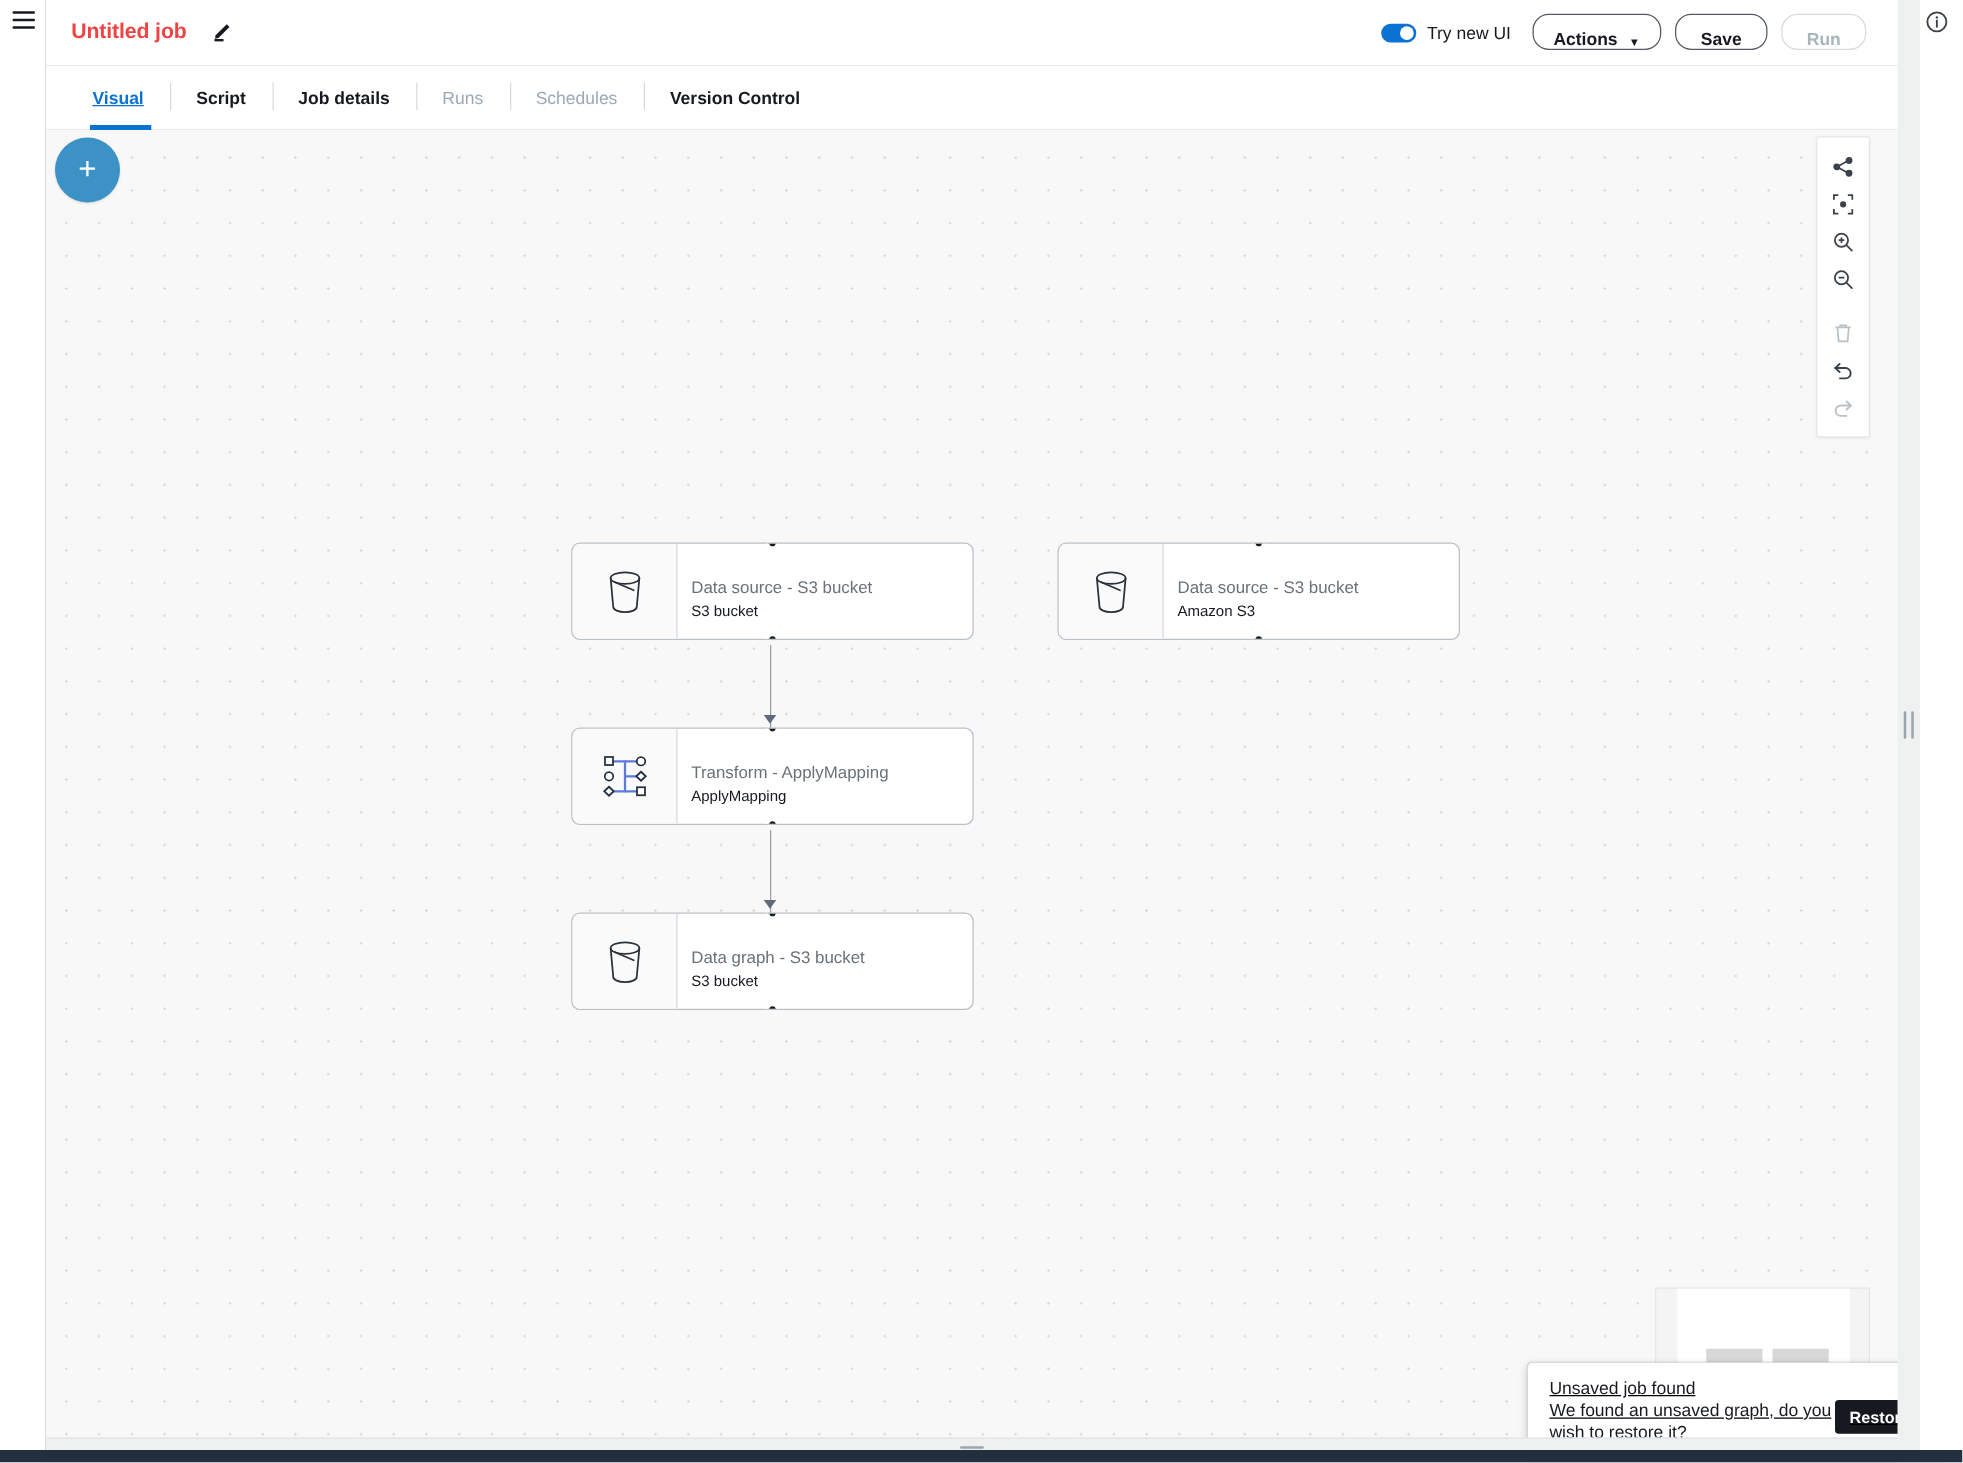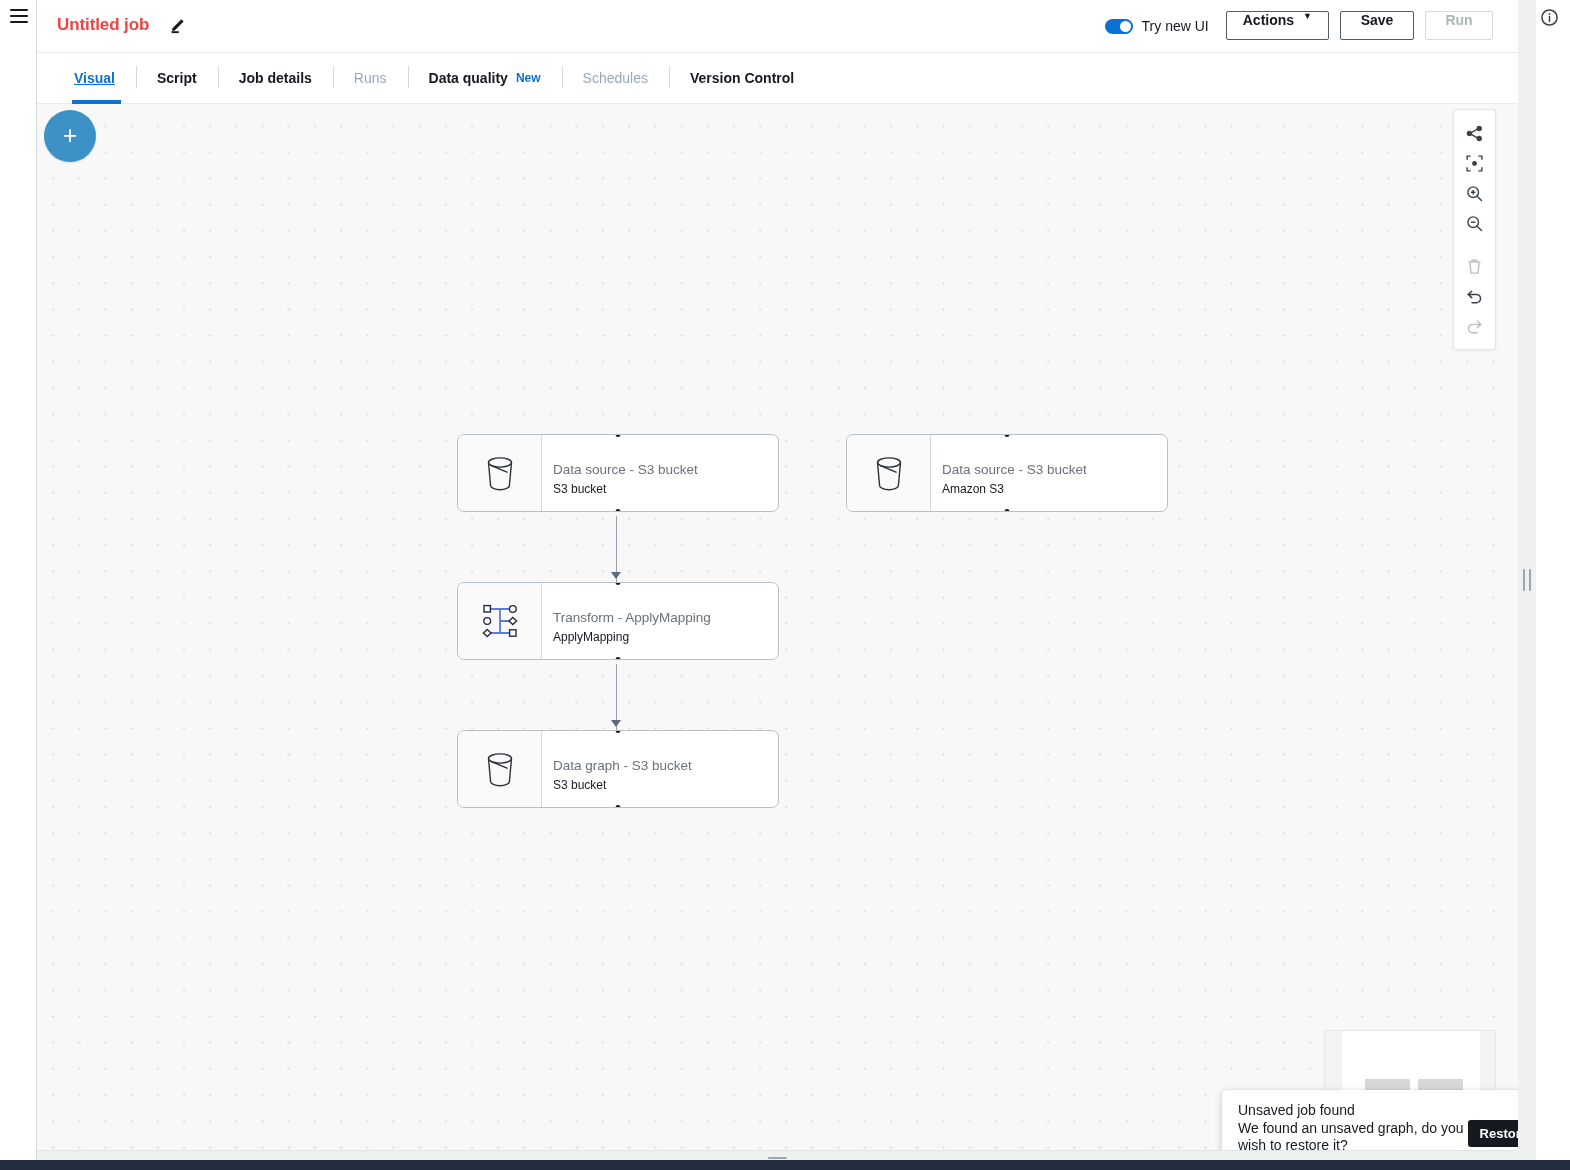--- a/index.html
+++ b/index.html
@@ -81,26 +81,26 @@
   }
   .toggle::after {
     content: ""; position: absolute; right: 2px; top: 2px;
     width: 11px; height: 11px; border-radius: 50%; background: #fff;
   }
   .toggle-label {
     margin-left: 9px; font-size: 14px; color: #16191f;
   }
   .btn {
     height: 29px; padding: 0 16px;
-    border: 1px solid #545b64; border-radius: 2px;
+    border: 1px solid #545b64; border-radius: 13px;
     background: #fff; color: #16191f;
     font-size: 14px; font-weight: bold;
     font-family: "Liberation Sans", sans-serif;
     cursor: pointer;
-    display: inline-flex; align-items: flex-start; justify-content: center;
+    display: inline-flex; align-items: flex-end; justify-content: center;
     white-space: nowrap;
   }
   .btn.actions { margin-right: 11px; gap: 9px; }
   .btn.save { margin-right: 11px; min-width: 74px; }
   .btn.run {
     border-color: #d5dbdb; color: #aab7b8; cursor: default; min-width: 68px;
   }
   .caret { font-size: 9px; line-height: 1; }
 
   
@@ -253,21 +253,21 @@
 
   
   .toast {
     position: absolute;
     left: 1222px; top: 1090px;
     width: 332px; height: 73px;
     background: #ffffff;
     border-radius: 4px;
     box-shadow: 0 2px 8px rgba(0,0,0,0.18), 0 0 1px rgba(0,0,0,0.25);
     padding: 12px 14px 0 16px;
-    display: flex; justify-content: space-between;
+    display: flex; justify-content: flex-end; text-decoration: underline;
   }
   .toast-text { width: 228px; }
   .toast-title {
     font-size: 14px; color: #16191f; margin-bottom: 2px;
   }
   .toast-msg {
     font-size: 14px; color: #16191f; line-height: 17px;
   }
   .toast-btn {
     align-self: flex-start;
@@ -359,24 +359,20 @@
         <span>Visual</span>
       </div>
       <div class="tab">
         <span>Script</span>
       </div>
       <div class="tab">
         <span>Job details</span>
       </div>
       <div class="tab disabled">
         <span>Runs</span>
-      </div>
-      <div class="tab">
-        <span>Data quality</span>
-        <span class="tab-badge">New</span>
       </div>
       <div class="tab disabled">
         <span>Schedules</span>
       </div>
       <div class="tab">
         <span>Version Control</span>
       </div>
     </div>
 
     <div class="canvas-wrap">

